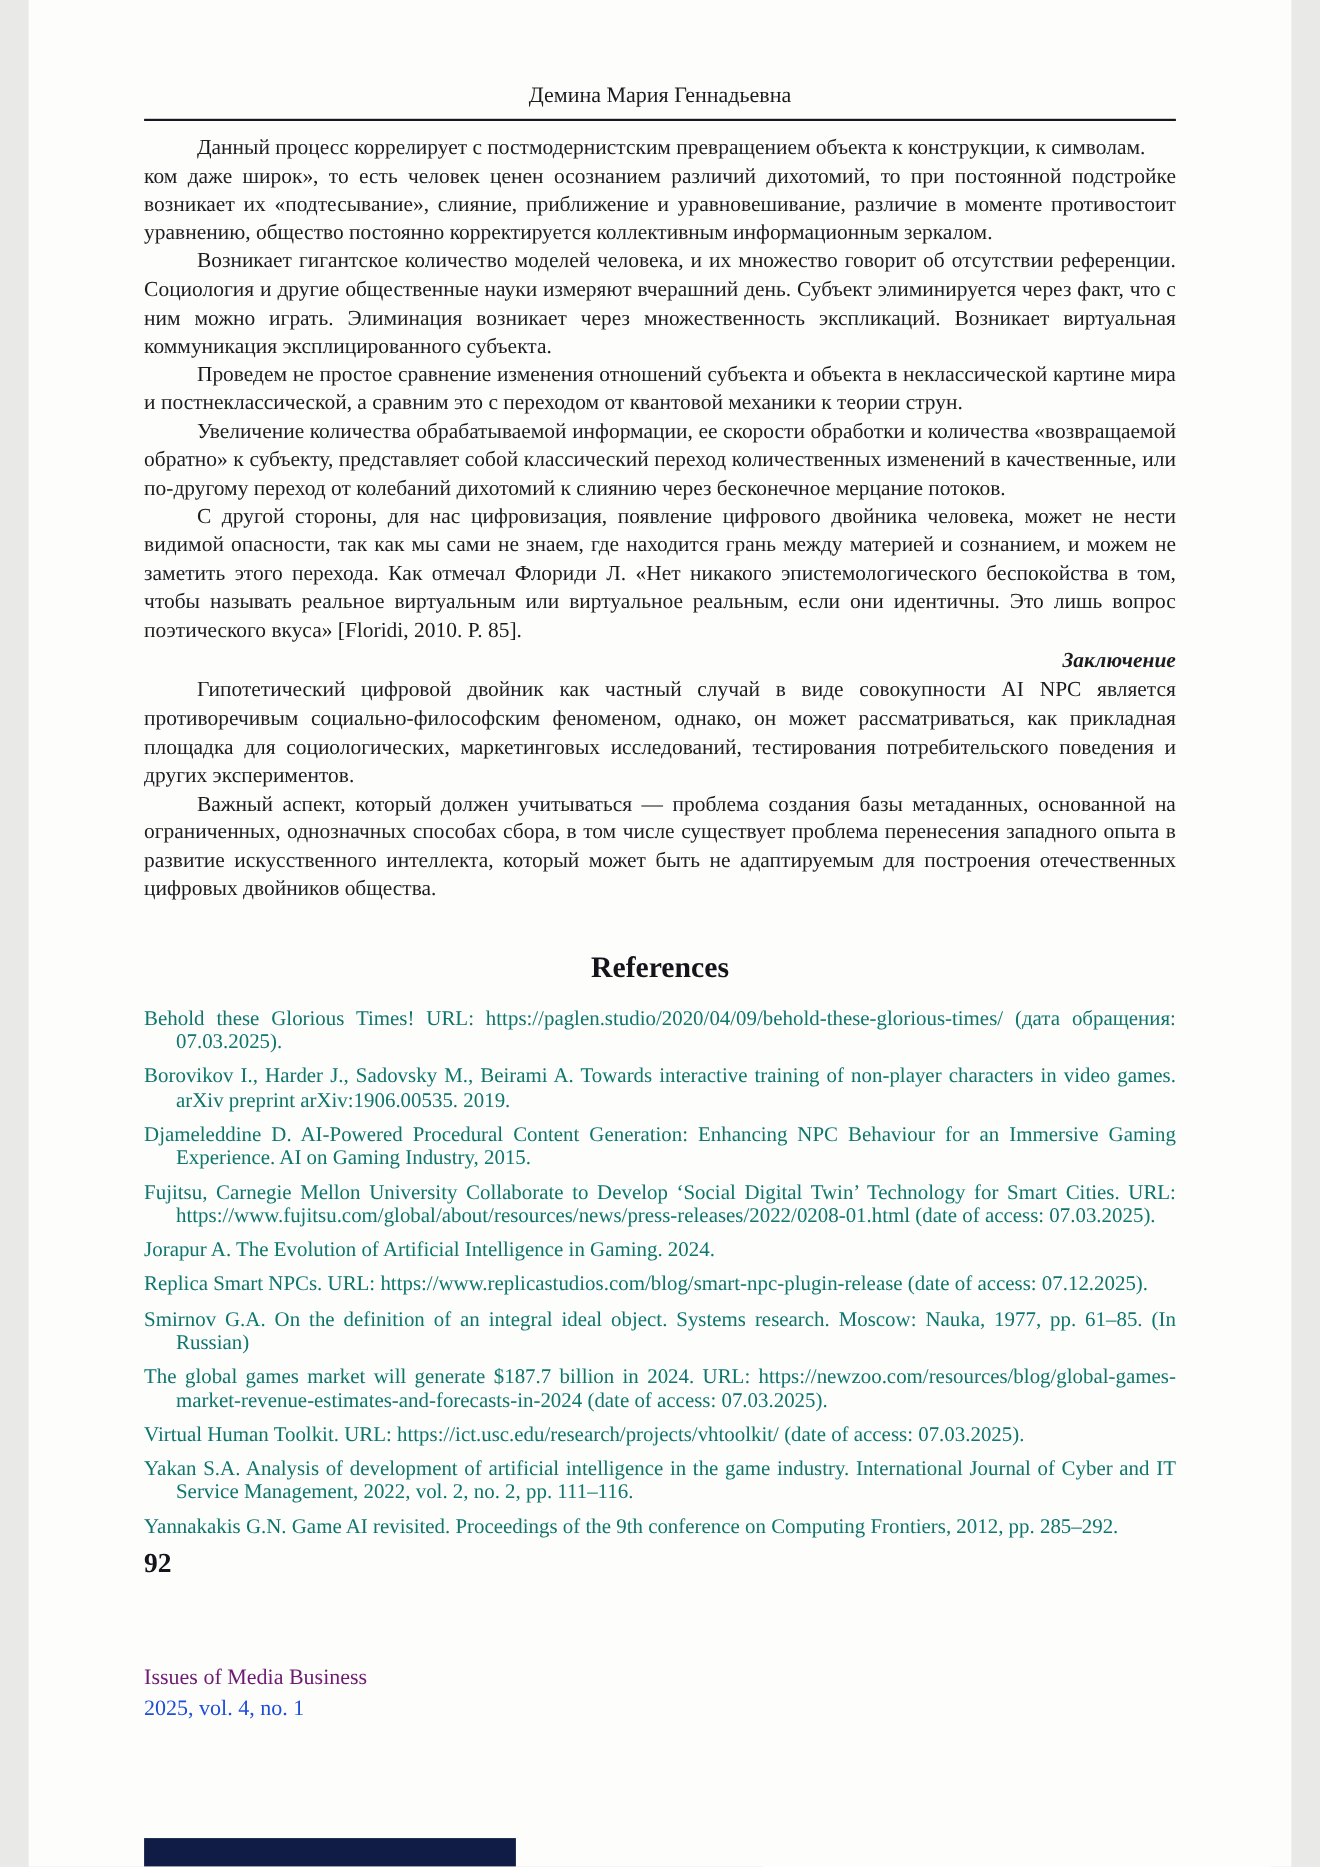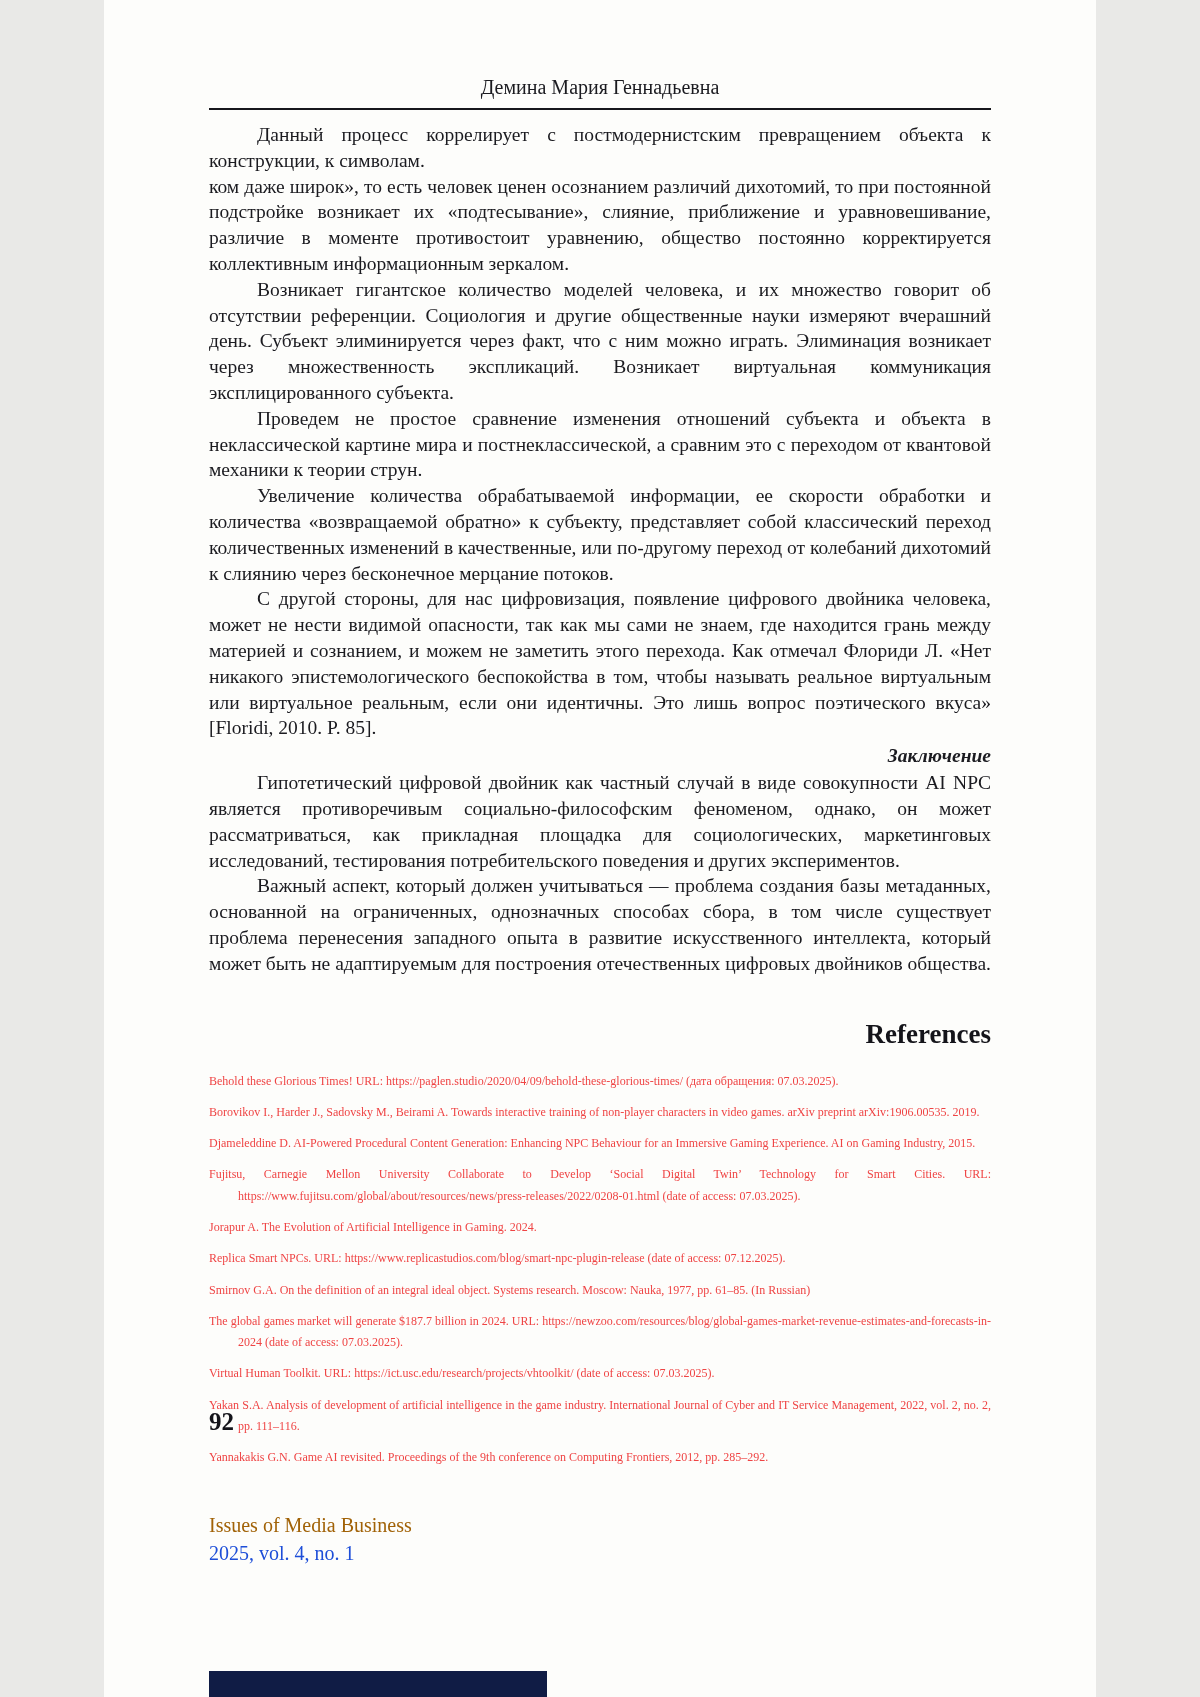--- a/index.html
+++ b/index.html
@@ -1,19 +1,19 @@
 <!DOCTYPE html>
 <html lang="ru"><head>
 <meta charset="utf-8">
 <style>
   * { box-sizing: border-box; }
   html, body { margin: 0; padding: 0; background: #e9e9e7; }
   .page {
     position: relative;
-    width: 992px;
+    width: 1148px;
     height: 1697px;
     margin: 0 auto;
     background: #fdfdfb;
     font-family: "Liberation Serif", "DejaVu Serif", serif;
     color: #1b1b20;
     overflow: hidden;
   }
   .running-head {
     position: absolute;
     top: 0; left: 105px; right: 105px;
@@ -43,32 +43,32 @@
     line-height: 27px;
     font-weight: bold;
     text-align: right;
     font-style: italic;
   }
   .references-heading {
     margin: 42px 0 22px 0;
     font-size: 27px;
     line-height: 30px;
     font-weight: bold;
-    text-align: right;
+    text-align: center;
     color: #14141a;
   }
   .ref-list { }
   .ref {
     margin: 0 0 10px 0;
-    font-size: 12px;
+    font-size: 19px;
     line-height: 21.3px;
     text-align: justify;
     padding-left: 29px;
     text-indent: -29px;
-    color: #ef4444;
+    color: #0f766e;
   }
   .page-number {
     position: absolute;
     left: 105px;
     top: 1408px;
     font-size: 25px;
     font-weight: bold;
     color: #14141a;
   }
   .footer-block {
@@ -122,19 +122,19 @@
       <p class="ref">The global games market will generate $187.7 billion in 2024. URL: https://newzoo.com/resources/blog/global-games-market-revenue-estimates-and-forecasts-in-2024 (date of access: 07.03.2025).</p>
       <p class="ref">Virtual Human Toolkit. URL: https://ict.usc.edu/research/projects/vhtoolkit/ (date of access: 07.03.2025).</p>
       <p class="ref">Yakan S.A. Analysis of development of artificial intelligence in the game industry. International Journal of Cyber and IT Service Management, 2022, vol. 2, no. 2, pp. 111–116.</p>
       <p class="ref">Yannakakis G.N. Game AI revisited. Proceedings of the 9th conference on Computing Frontiers, 2012, pp. 285–292.</p>
     </div>
   </main>
 
   <div class="page-number">92</div>
 
   <footer class="footer-block">
-    <div class="footer-line" style="color: #a16207;">Issues of Media Business</div>
+    <div class="footer-line" style="color: #701a75;">Issues of Media Business</div>
     <div class="footer-line" style="color: #1d4ed8;">2025, vol. 4, no. 1</div>
   </footer>
 
   <div class="footer-bar" style="background: rgb(16, 28, 69);"></div>
 
 </div>
 
 </body></html>

